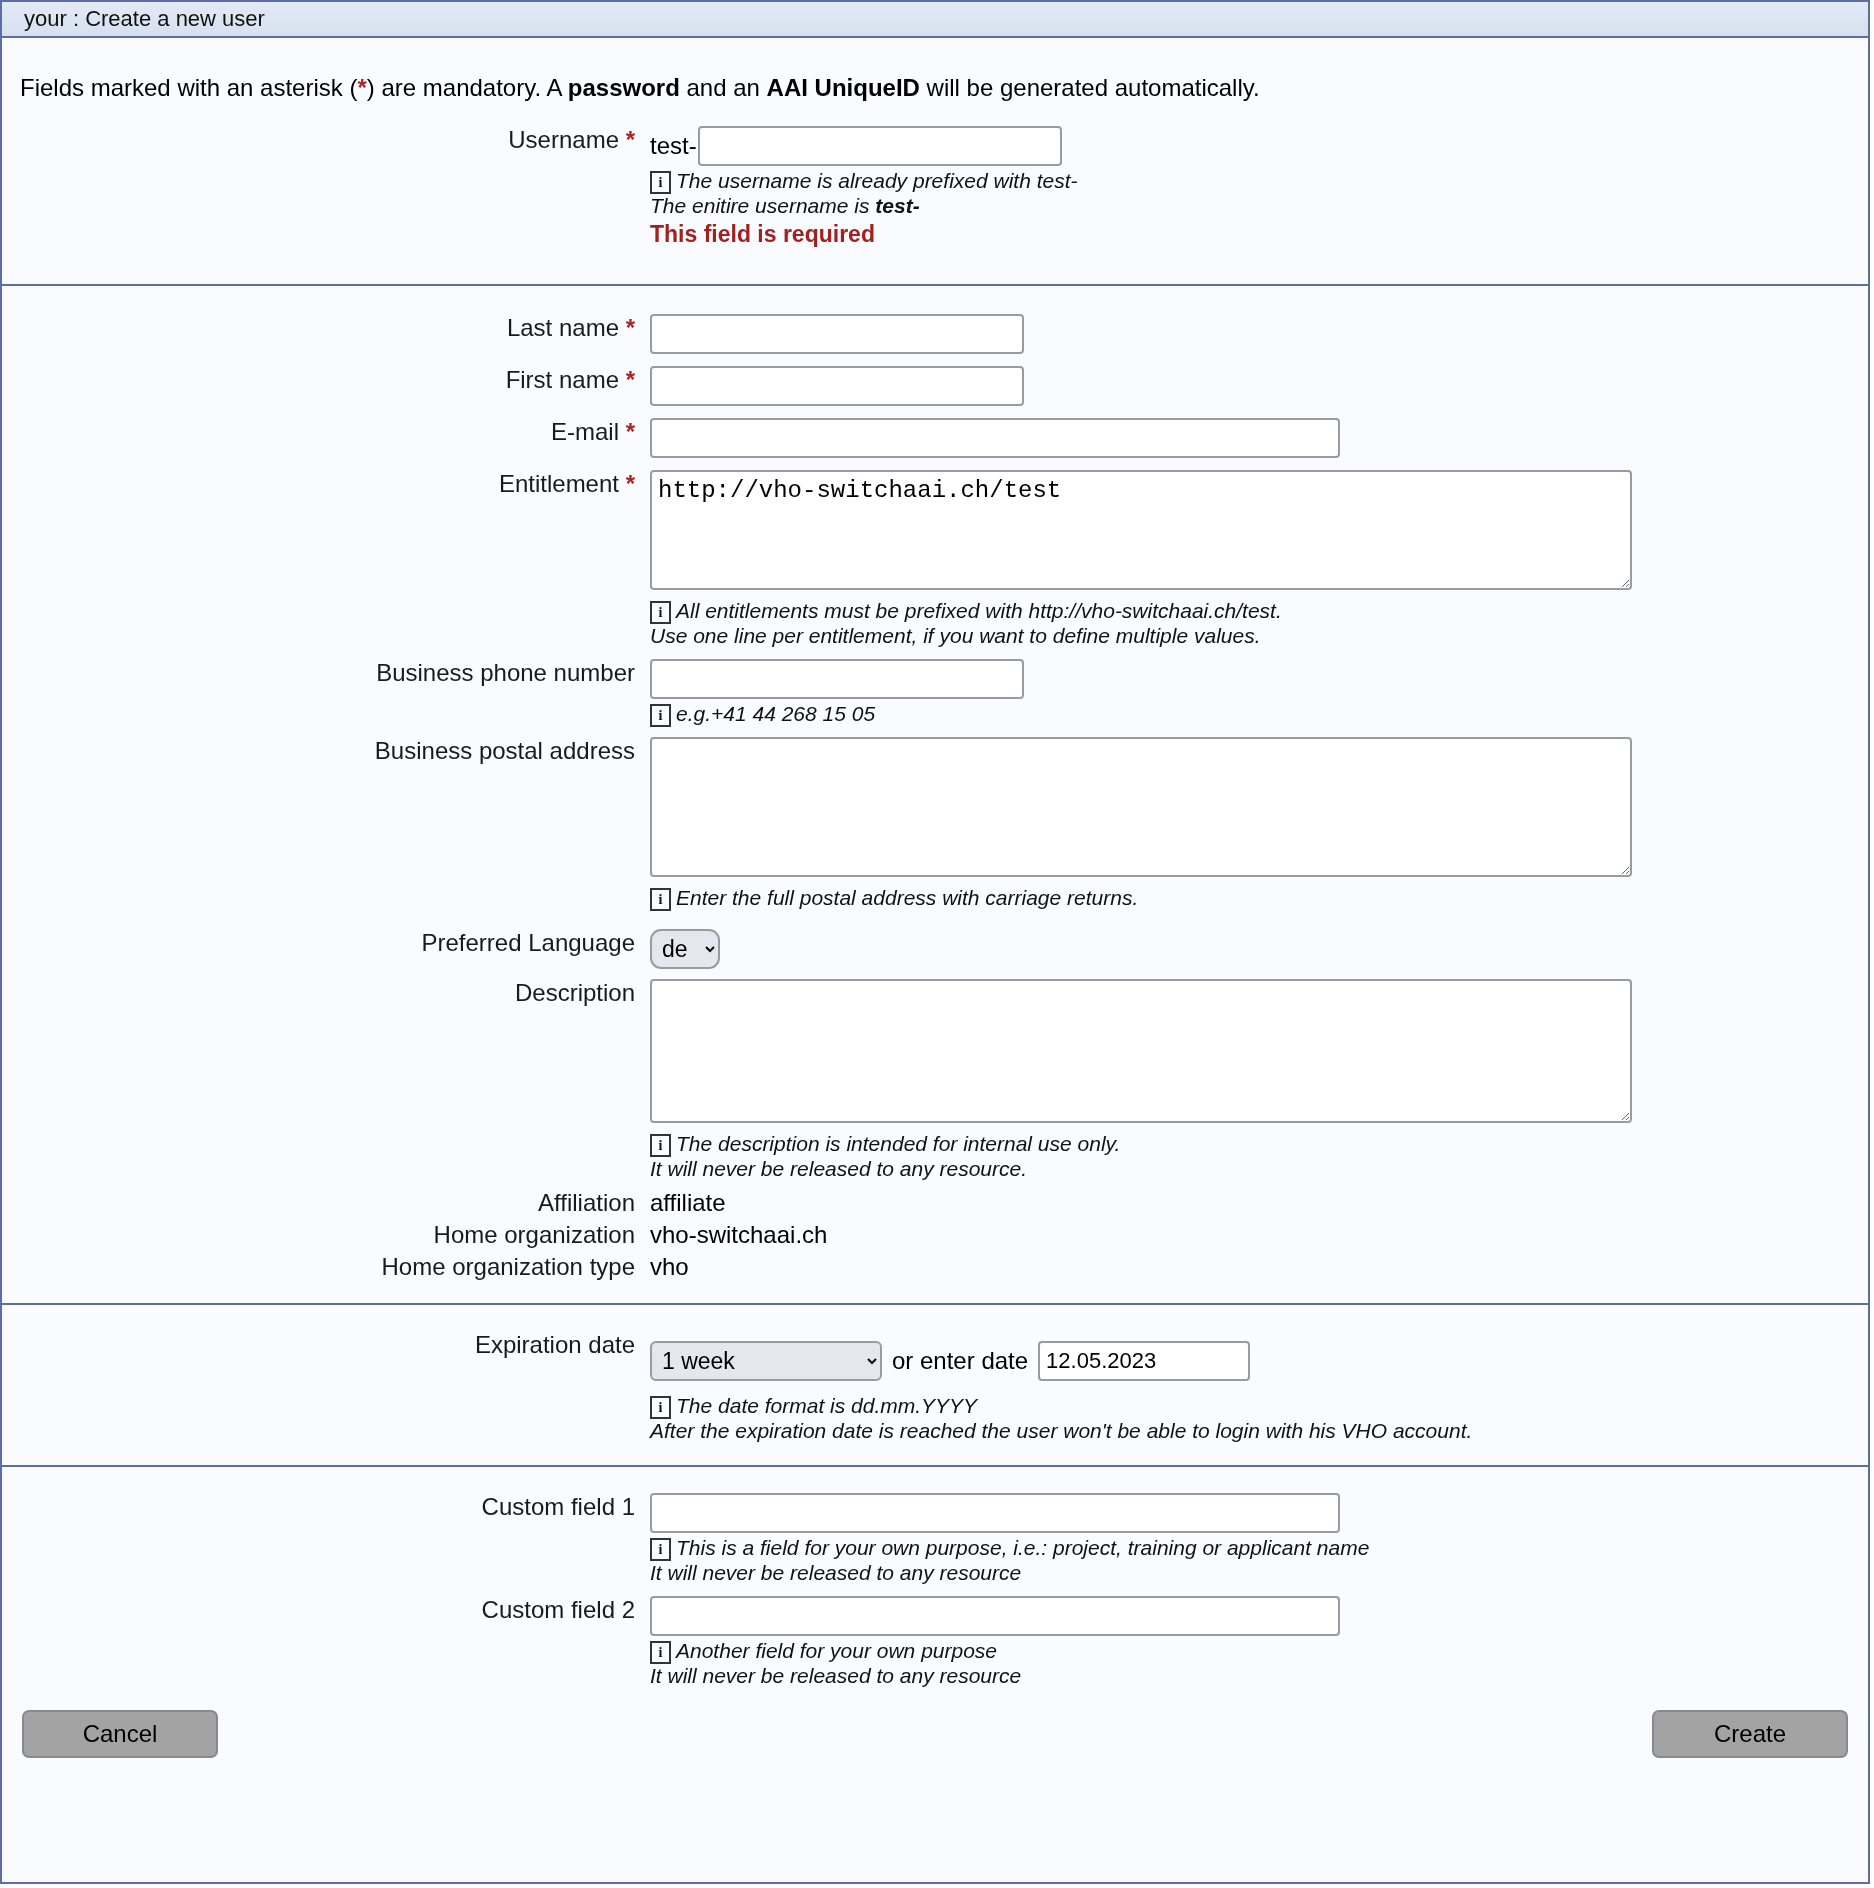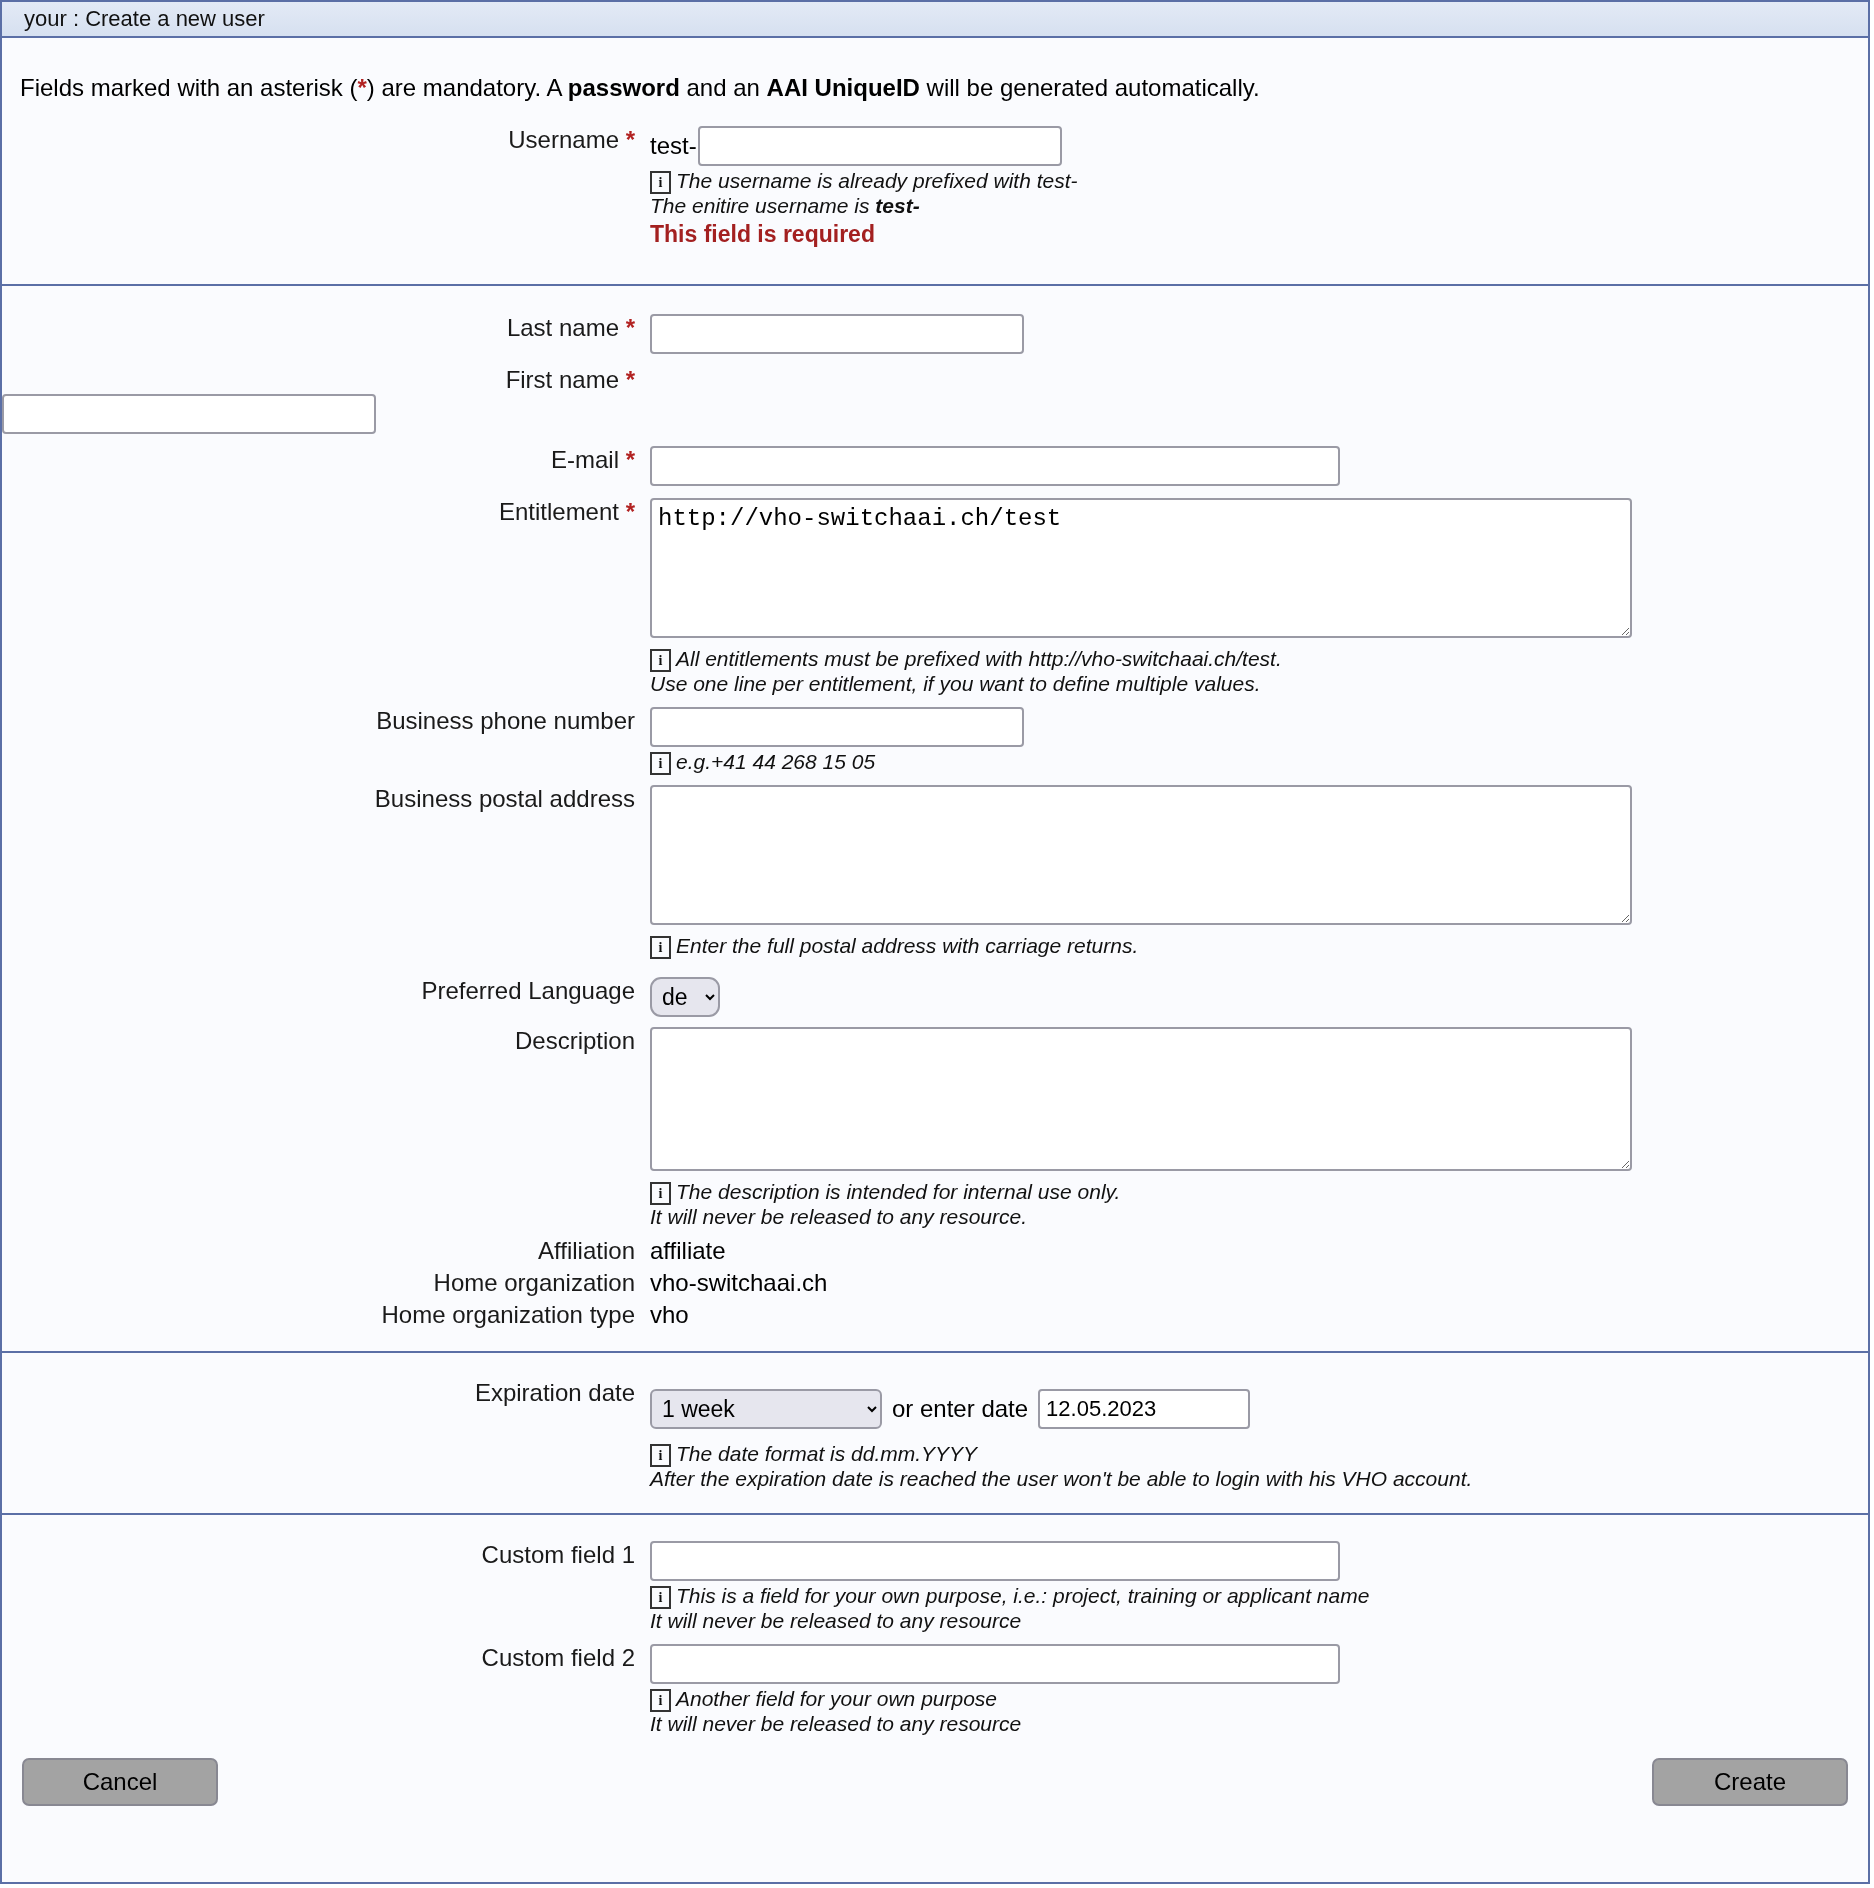--- a/index.html
+++ b/index.html
@@ -198,21 +198,21 @@
       <div class="row" style="margin-bottom:12px;">
         <div class="label">
           <span>Last name</span>
           <span class="req">*</span>
         </div>
         <div class="field">
           <input class="txt" type="text" style="width: 374px;" value="">
         </div>
       </div>
 
-      <div class="row" style="margin-bottom:12px;flex-direction:column;">
+      <div class="row" style="margin-bottom:12px;">
         <div class="label">
           <span>First name</span>
           <span class="req">*</span>
         </div>
         <div class="field">
           <input class="txt" type="text" style="width: 374px;" value="">
         </div>
       </div>
 
       <div class="row" style="margin-bottom:12px;">
@@ -224,21 +224,21 @@
           <input class="txt" type="text" style="width: 690px;" value="">
         </div>
       </div>
 
       <div class="row" style="margin-bottom:10px;">
         <div class="label">
           <span>Entitlement</span>
           <span class="req">*</span>
         </div>
         <div class="field">
-          <textarea class="ta" style="width: 982px; height: 140px;">http://vho-switchaai.ch/test</textarea>
+          <textarea class="ta" style="width: 982px; height: 120px;">http://vho-switchaai.ch/test</textarea>
           <div class="hint">
             <span class="cont"><i class="ico">i</i><span>All entitlements must be prefixed with http://vho-switchaai.ch/test.</span></span>
             <span class="cont">Use one line per entitlement, if you want to define multiple values.</span>
           </div>
         </div>
       </div>
 
       <div class="row" style="margin-bottom:10px;">
         <div class="label">
           <span>Business phone number</span>

